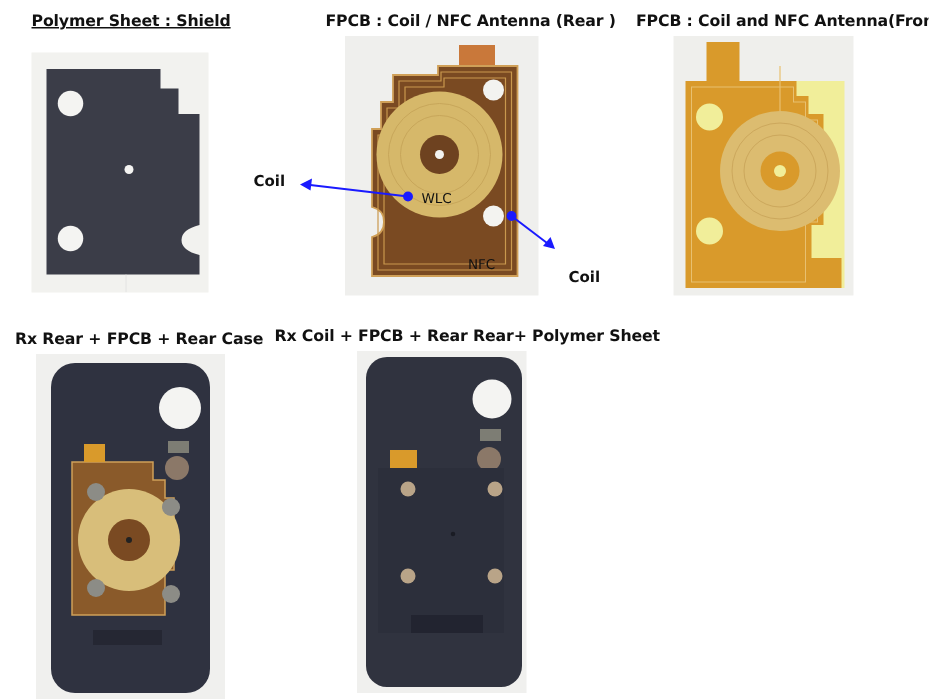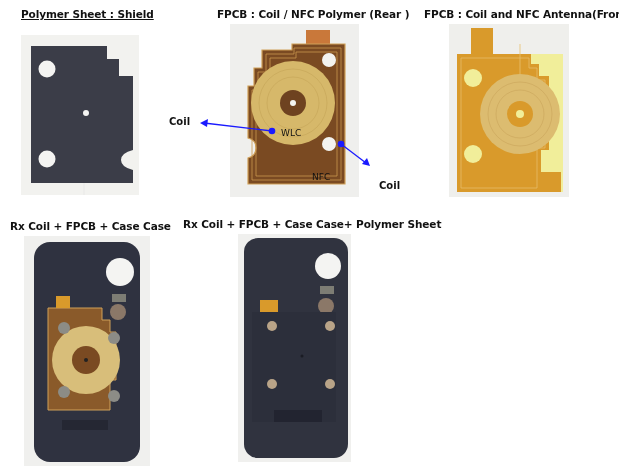--- a/index.html
+++ b/index.html
@@ -13,24 +13,24 @@
   }
   .photo { position:absolute; background:#f1f1ef; overflow:hidden; }
   .lbl { position:absolute; font-size:10px; font-weight:bold; color:#111; white-space:nowrap; }
   .lbl-sm { position:absolute; font-size:9px; font-weight:normal; color:#111; }
   svg { display:block; }
 </style>
 </head>
 <body>
 
 <div class="cap" style="left:21px; top:8px;text-decoration:underline;">Polymer Sheet : Shield</div>
-<div class="cap" style="left:217px; top:8px;">FPCB : Coil / NFC Polymer (Rear )</div>
+<div class="cap" style="left:217px; top:8px;">FPCB : Coil / NFC Antenna (Rear )</div>
 <div class="cap" style="left:424px; top:8px;">FPCB : Coil and NFC Antenna(Front)</div>
-<div class="cap" style="left:10px; top:220px;">Rx Coil + FPCB + Case Case</div>
-<div class="cap" style="left:183px; top:218px;">Rx Coil + FPCB + Case Case+ Polymer Sheet</div>
+<div class="cap" style="left:10px; top:220px;">Rx Rear + FPCB + Rear Case</div>
+<div class="cap" style="left:183px; top:218px;">Rx Coil + FPCB + Rear Rear+ Polymer Sheet</div>
 
 <div class="photo" style="left:21px; top:35px; width:118px; height:160px;">
   <svg width="118" height="160" viewBox="0 0 118 160">
     <rect width="118" height="160" fill="#f2f2ef"></rect>
     <path d="M10,11 L86,11 L86,24 L98,24 L98,41 L112,41 L112,115 Q100,118 100,125 Q100,132 112,135 L112,148 L10,148 Z" fill="#3b3d48"></path>
     <circle cx="26" cy="34" r="8.5" fill="#f4f4f2"></circle>
     <circle cx="26" cy="124" r="8.5" fill="#f4f4f2"></circle>
     <circle cx="65" cy="78" r="3" fill="#f4f4f2"></circle>
     <line x1="63" y1="148" x2="63" y2="160" stroke="#ddd" stroke-width="0.5"></line>
   </svg>

